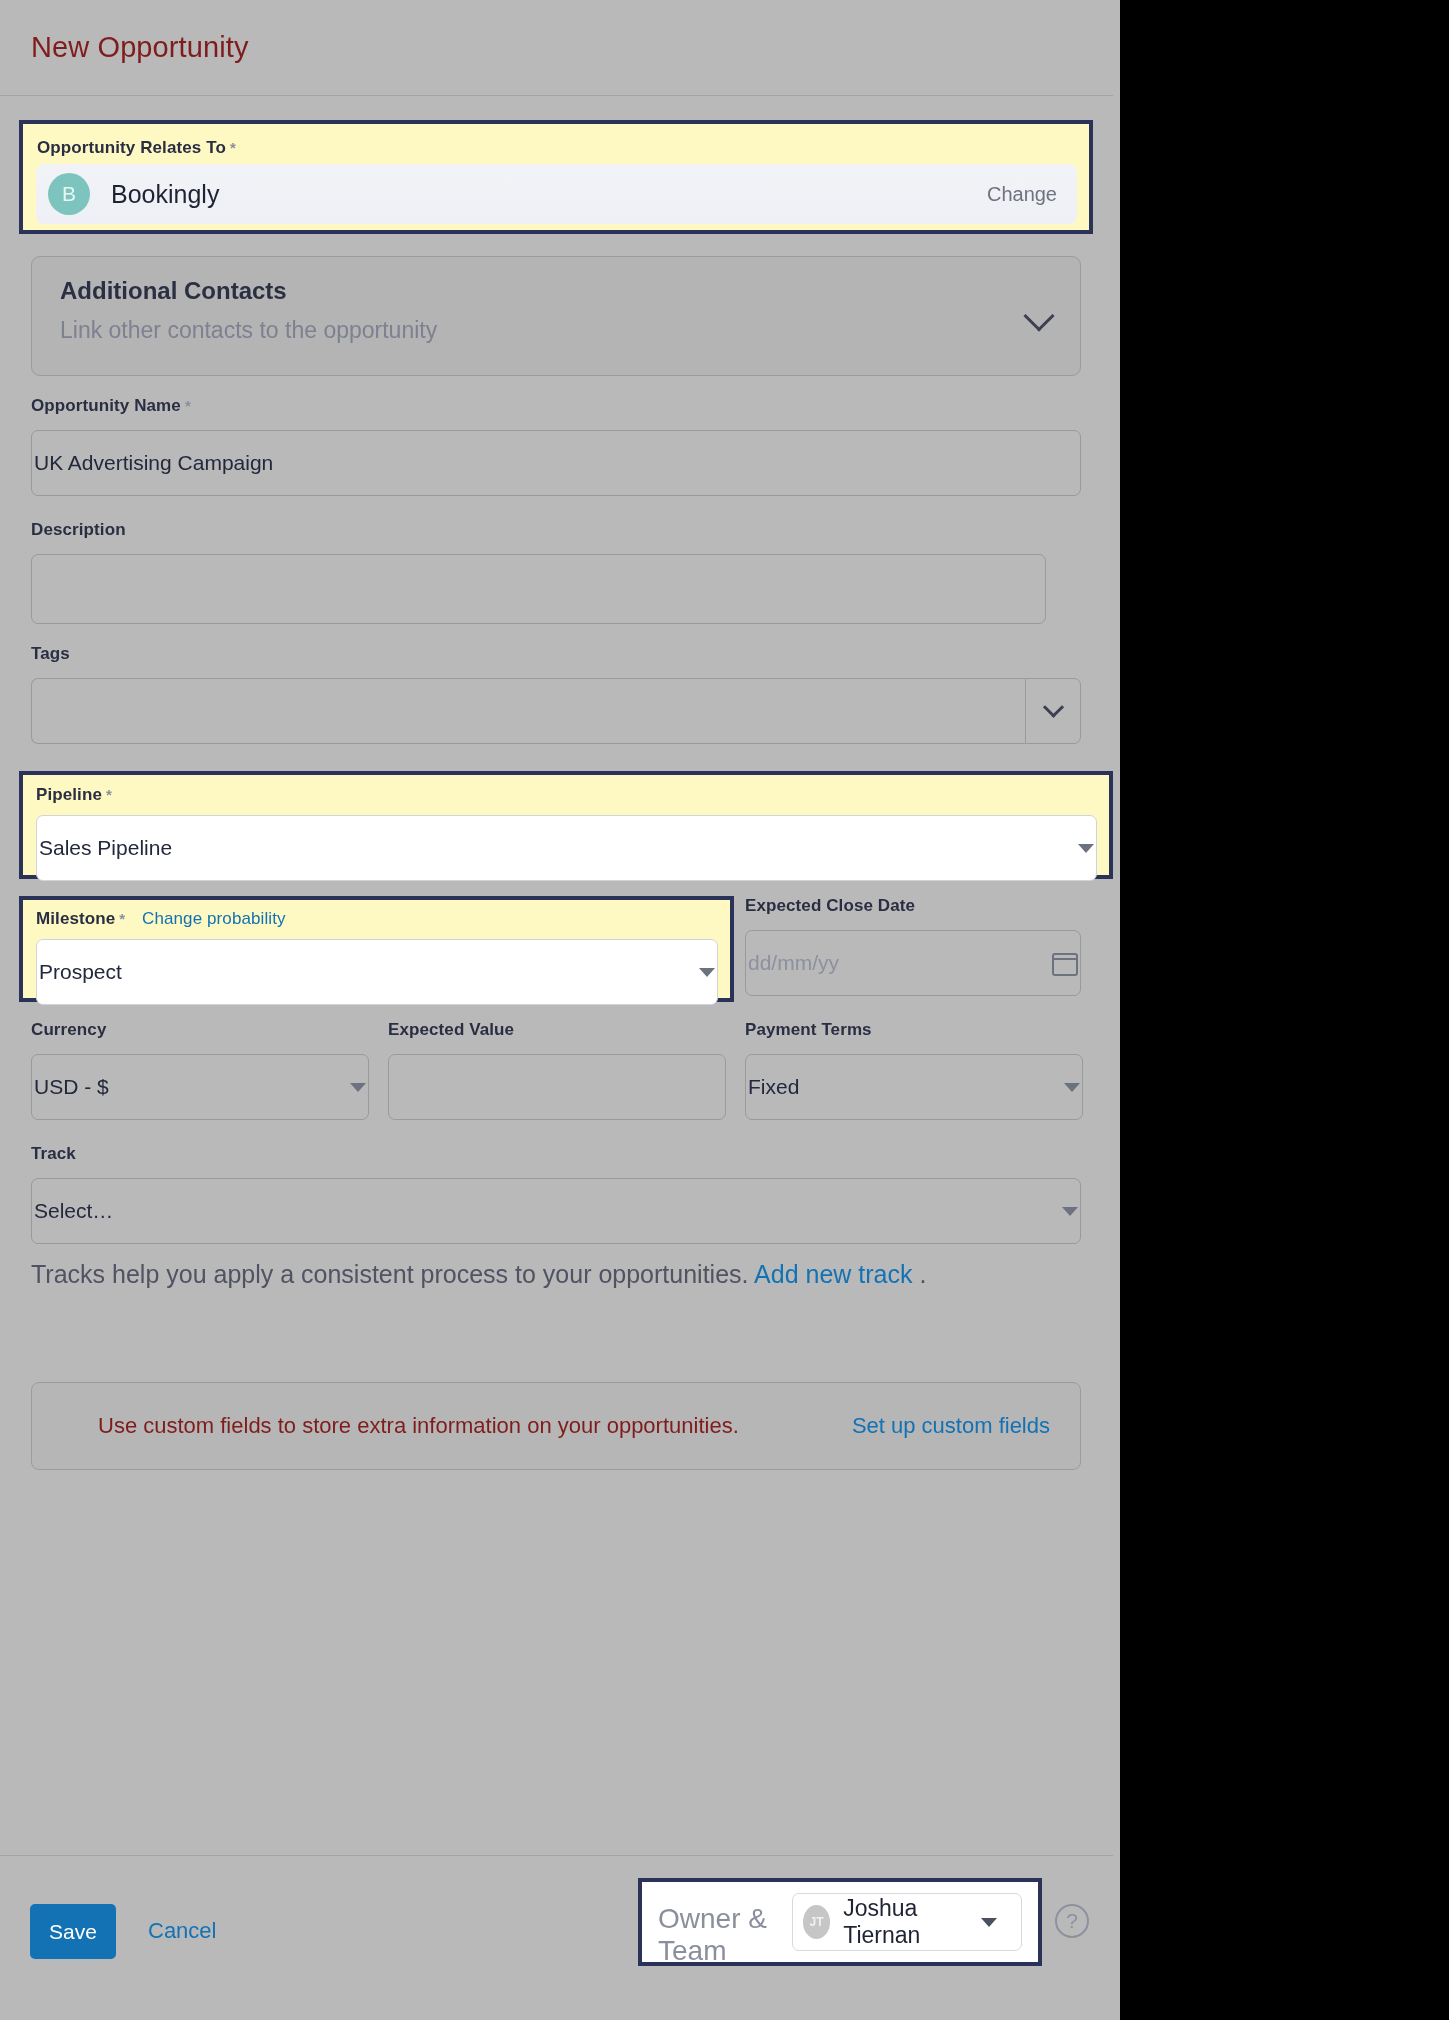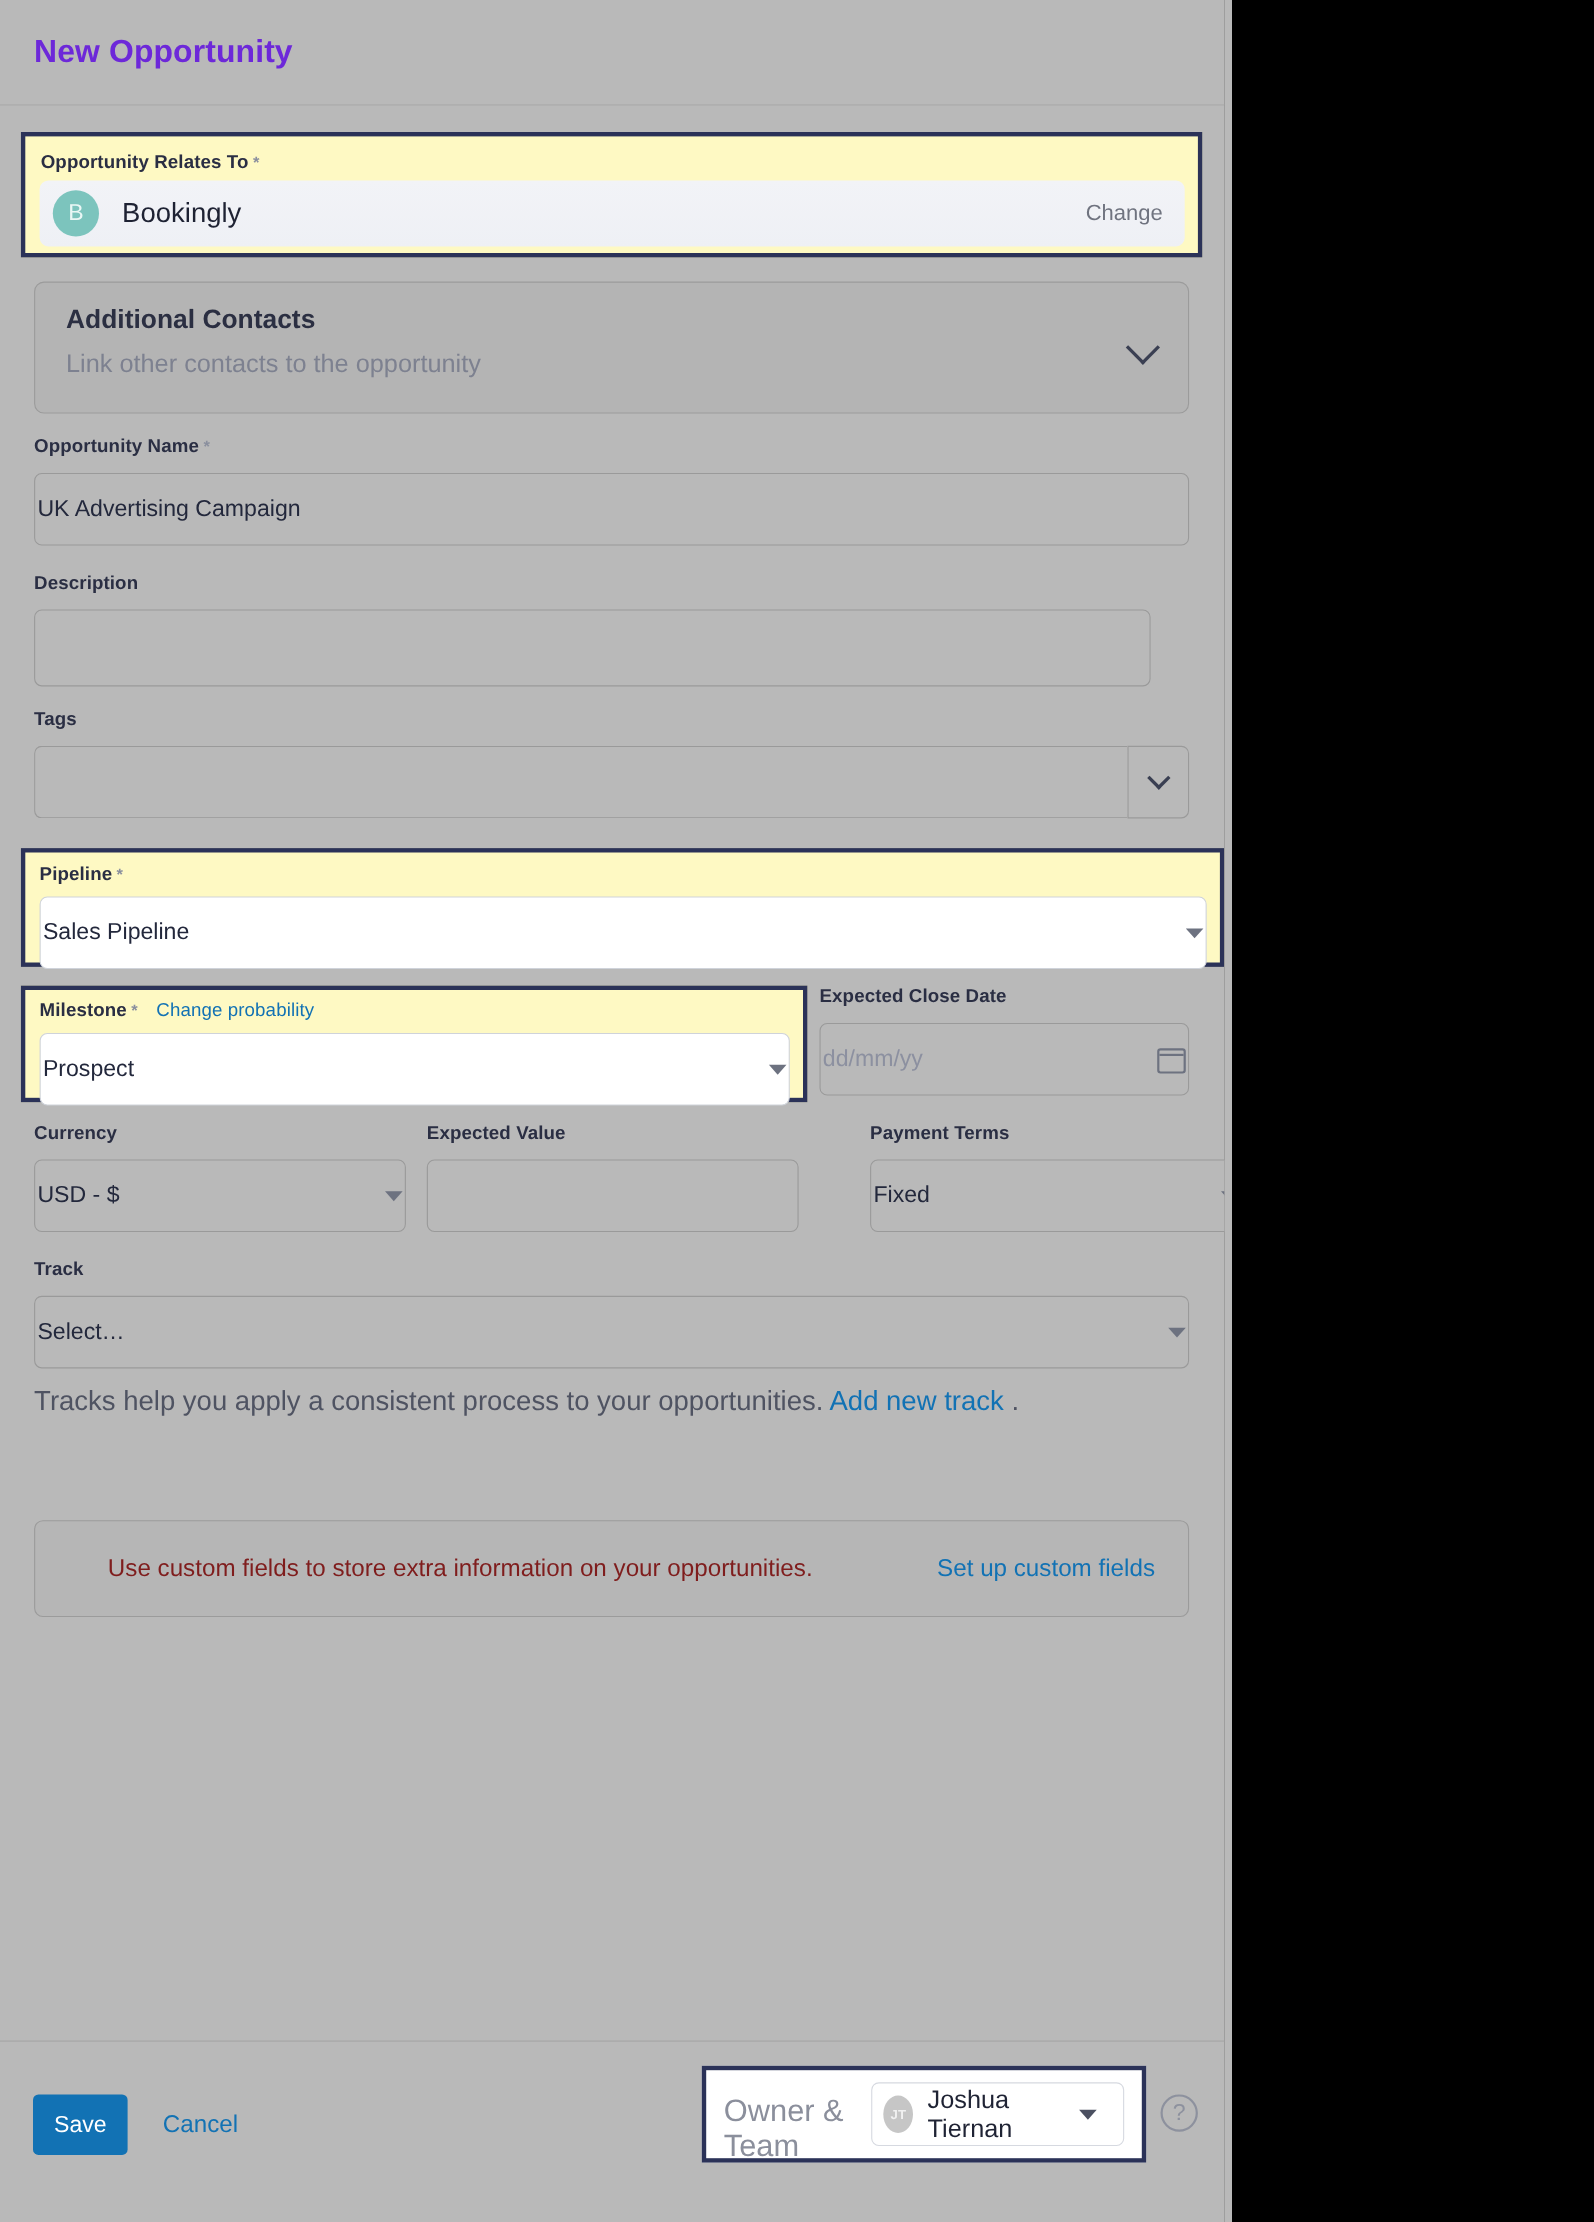--- a/index.html
+++ b/index.html
@@ -28,21 +28,21 @@
     width: 7px; height: 2020px;
     background: #b9b9b9;
   }
   .hdr {
     height: 96px; flex: 0 0 96px;
     display: flex; align-items: center;
     border-bottom: 1px solid #a5a5a5;
     background: #b9b9b9;
   }
   .hdr-title {
-    font-size: 29px; color: #6d28d9; font-weight: 700;
+    font-size: 29px; color: #7f1d1d; font-weight: 400;
     margin-left: 31px; letter-spacing: .1px;
   }
   .body {
     flex: 1 1 auto;
     padding: 0 0 0 0;
     background: #b9b9b9;
     position: relative;
     overflow: hidden;
   }
 
@@ -316,21 +316,21 @@
           <span class="caret"></span>
         </div>
       </div>
 
       <div class="group" style="left:388px; top:924px; width:338px;">
         <span class="lbl">Expected Value</span>
         <div style="height:14px"></div>
         <input class="field" value="" style="">
       </div>
 
-      <div class="group" style="left:745px; top:924px; width:338px;margin-left:46px;">
+      <div class="group" style="left:745px; top:924px; width:338px;">
         <span class="lbl">Payment Terms</span>
         <div style="height:14px"></div>
         <div class="field">
           <span>Fixed</span>
           <span class="caret"></span>
         </div>
       </div>
 
       <div class="group" style="left:31px; top:1048px; width:1050px;">
         <span class="lbl">Track</span>

